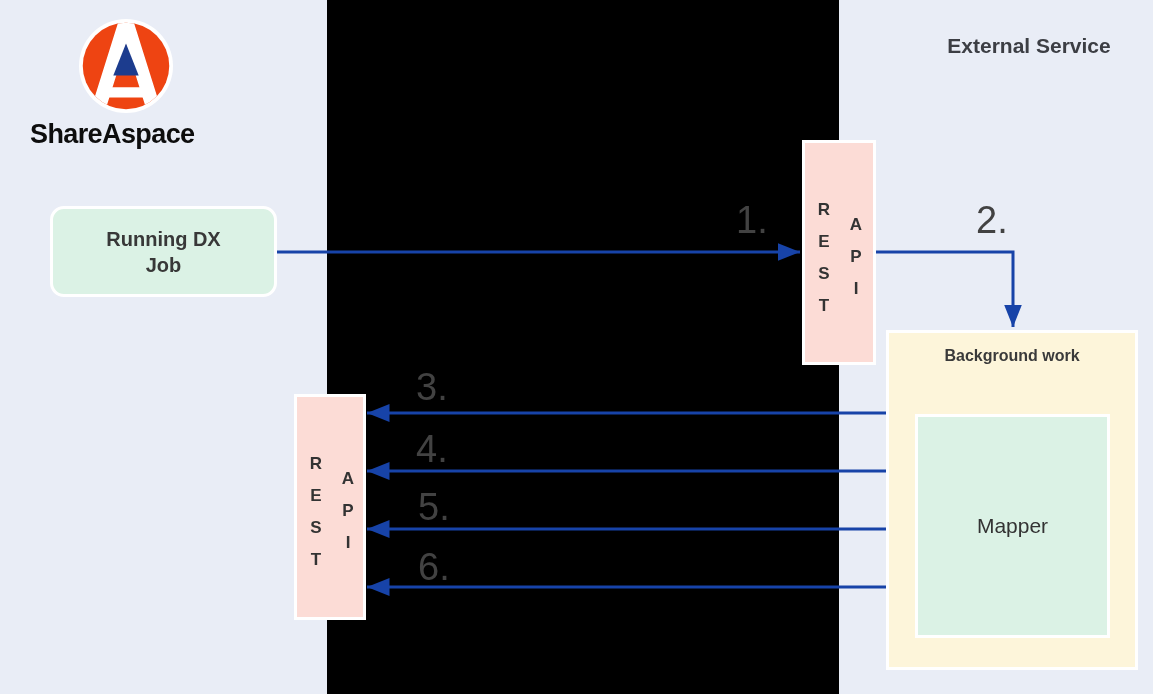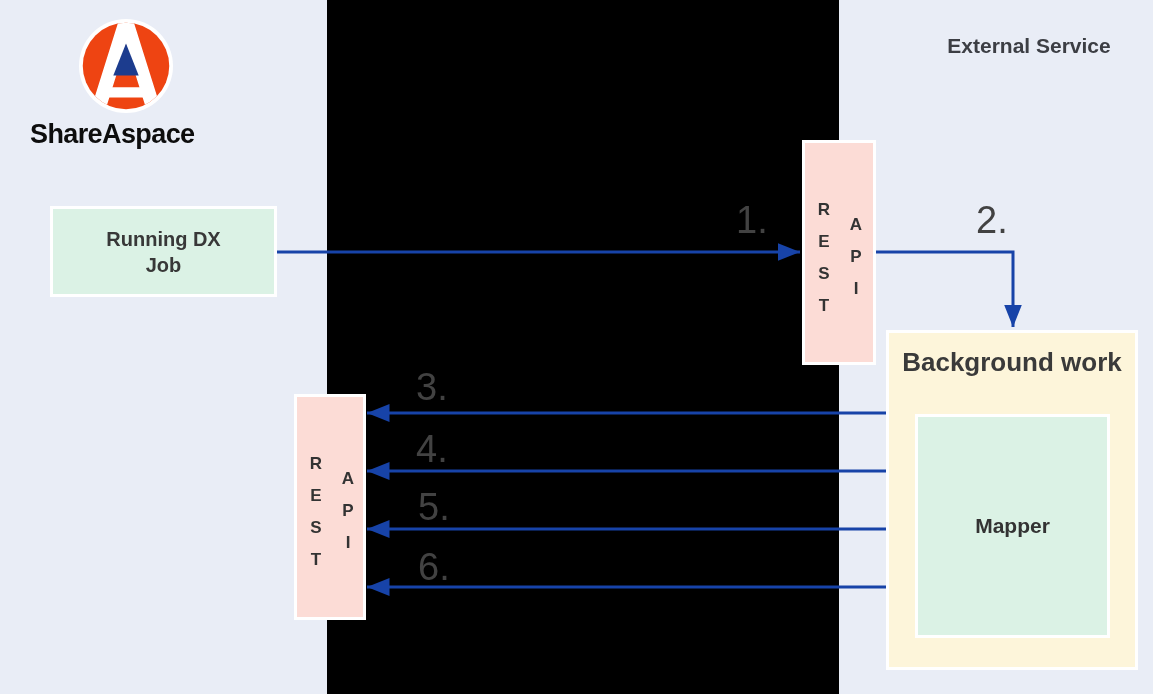--- a/index.html
+++ b/index.html
@@ -22,39 +22,39 @@
   }
 
   .box { position:absolute; border:3px solid #ffffff; box-sizing:border-box; }
   .green  { background:#dbf2e5; }
   .pink   { background:#fcdcd6; }
   .yellow { background:#fdf5da; }
 
   .running {
     left:50px; top:206px; width:227px; height:91px;
     display:flex; flex-direction:column; align-items:center; justify-content:center;
-    font-size:20px; font-weight:bold; color:#383838; line-height:26px; text-align:center;
+    font-size:20px; font-weight:bold; color:#383838; line-height:26px; text-align:center;border-radius:14px;
   }
 
   .rest1 { left:802px; top:140px; width:74px; height:225px; }
   .rest2 { left:294px; top:394px; width:72px; height:226px; }
   .vcol { position:absolute; width:22px; text-align:center; font-weight:bold; font-size:17px; color:#333; }
   .vcol span { display:block; height:32px; line-height:32px; }
   .vcol.rest { left:8px;  top:51px; }
   .vcol.api  { left:40px; top:66px; }
 
   .bgwork { left:886px; top:330px; width:252px; height:340px; }
   .bgwork-label {
     margin-top:14px; text-align:center;
-    font-size:26px; font-weight:bold; color:#3a3a3a;
+    font-size:16px; font-weight:bold; color:#3a3a3a;
   }
   .mapper {
     left:26px; top:81px; width:195px; height:224px;
     display:flex; align-items:center; justify-content:center;
-    font-size:21px; font-weight:bold; color:#333;
+    font-size:21px; font-weight:normal; color:#333;
   }
 
   .num { position:absolute; font-size:38px; line-height:1; color:#424242; }
   .n1 { left:736px; top:201px; }
   .n2 { left:976px; top:201px; }
   .n3 { left:416px; top:368px; }
   .n4 { left:416px; top:430px; }
   .n5 { left:418px; top:488px; }
   .n6 { left:418px; top:548px; }
 </style>

